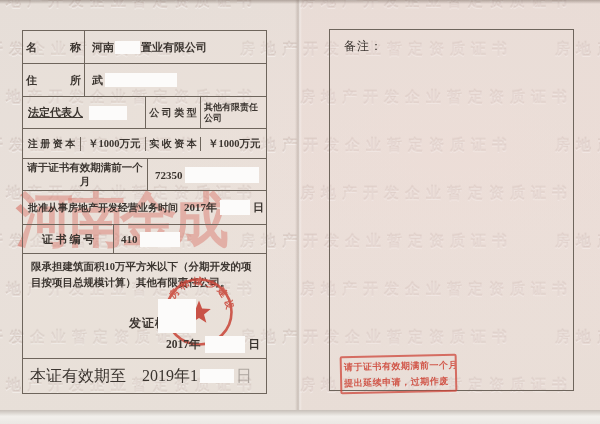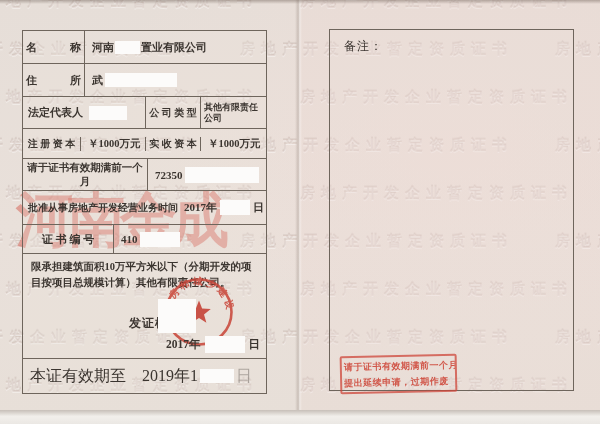--- a/index.html
+++ b/index.html
@@ -98,21 +98,21 @@
 
     <div class="trow" style="height:33px;">
       <div class="cell lab" style="width:62px;">住　　　所</div>
       <div class="cell val">
         <span>武</span>
         <span class="redact" style="width:72px;height:14px;margin-left:2px;"></span>
       </div>
     </div>
 
     <div class="trow" style="height:32px;">
-      <div class="cell val" style="width:123px;padding-left:5px;">
+      <div class="cell val" style="width:123px;padding-left:5px;text-decoration:underline;">
         <span>法定代表人</span>
         <span class="redact" style="width:38px;height:14px;margin-left:6px;"></span>
       </div>
       <div class="cell lab" style="width:55px;font-size:10px;">公 司 类 型</div>
       <div class="cell">
         <span class="small2">其他有限责任公司</span>
       </div>
     </div>
 
     <div class="trow" style="height:30px;align-items:center;">

